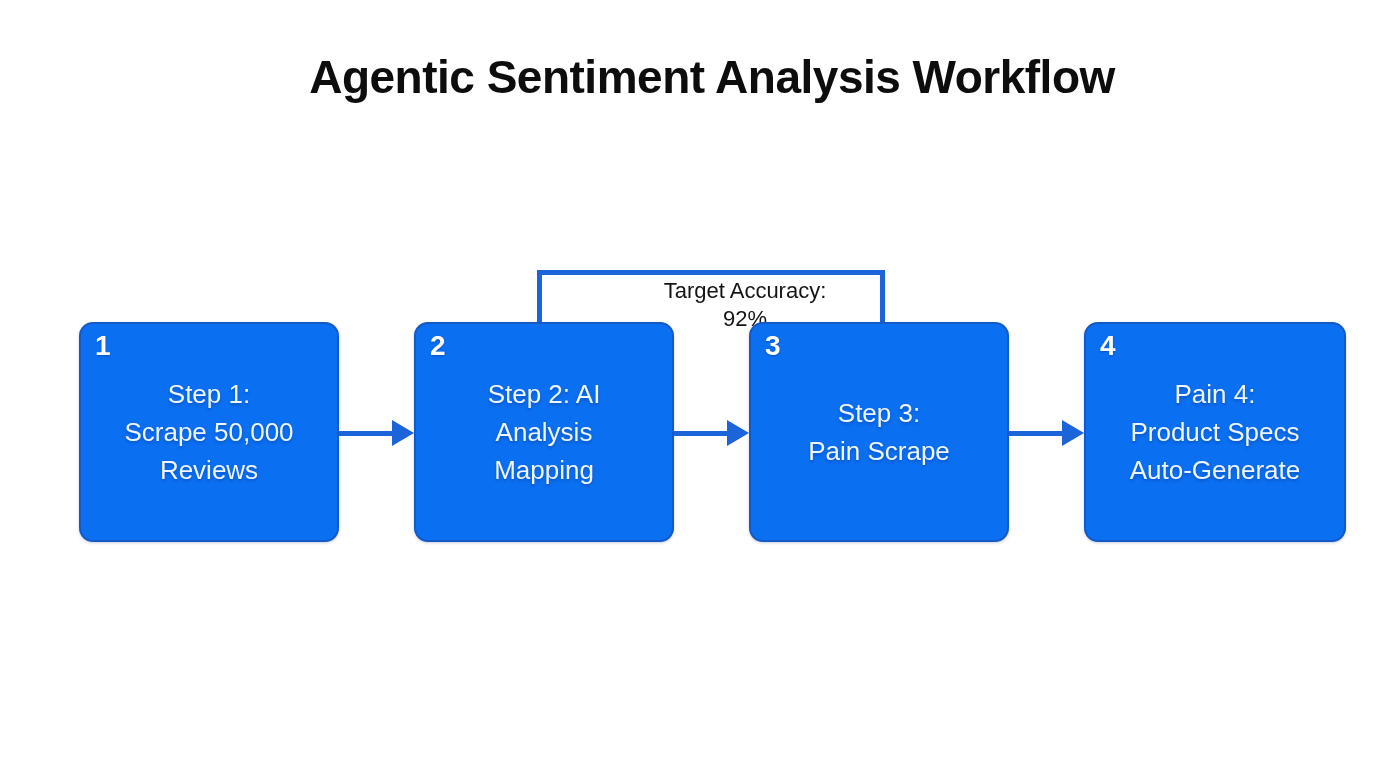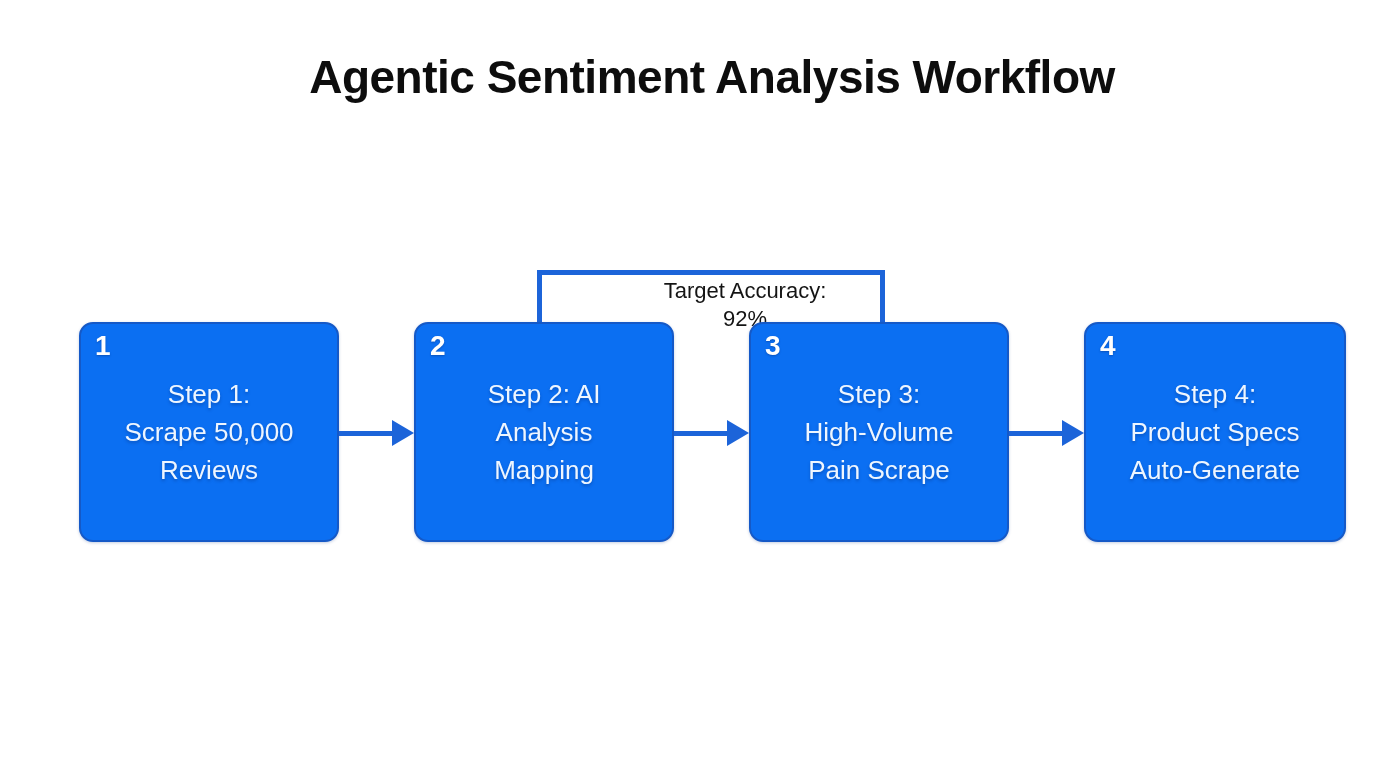--- a/index.html
+++ b/index.html
@@ -94,32 +94,31 @@
 
   <div class="arrow a2">
     <span class="shaft"></span>
     <span class="head"></span>
   </div>
 
   <div class="step-box s3">
     <span class="num">3</span>
     <div class="lines">
       <span>Step 3:</span>
-      <span>High-Volume</span>
       <span>Pain Scrape</span>
     </div>
   </div>
 
   <div class="arrow a3">
     <span class="shaft"></span>
     <span class="head"></span>
   </div>
 
   <div class="step-box s4">
     <span class="num">4</span>
     <div class="lines">
-      <span>Step 4:</span>
+      <span>Pain 4:</span>
       <span>Product Specs</span>
       <span>Auto-Generate</span>
     </div>
   </div>
 
 </div>
 
 </body></html>

